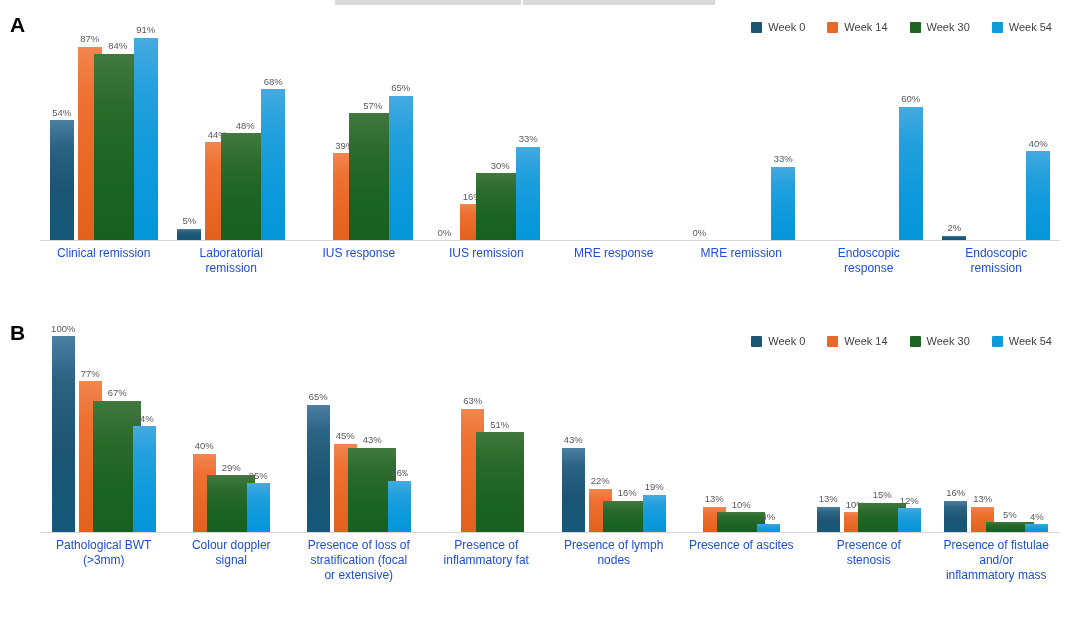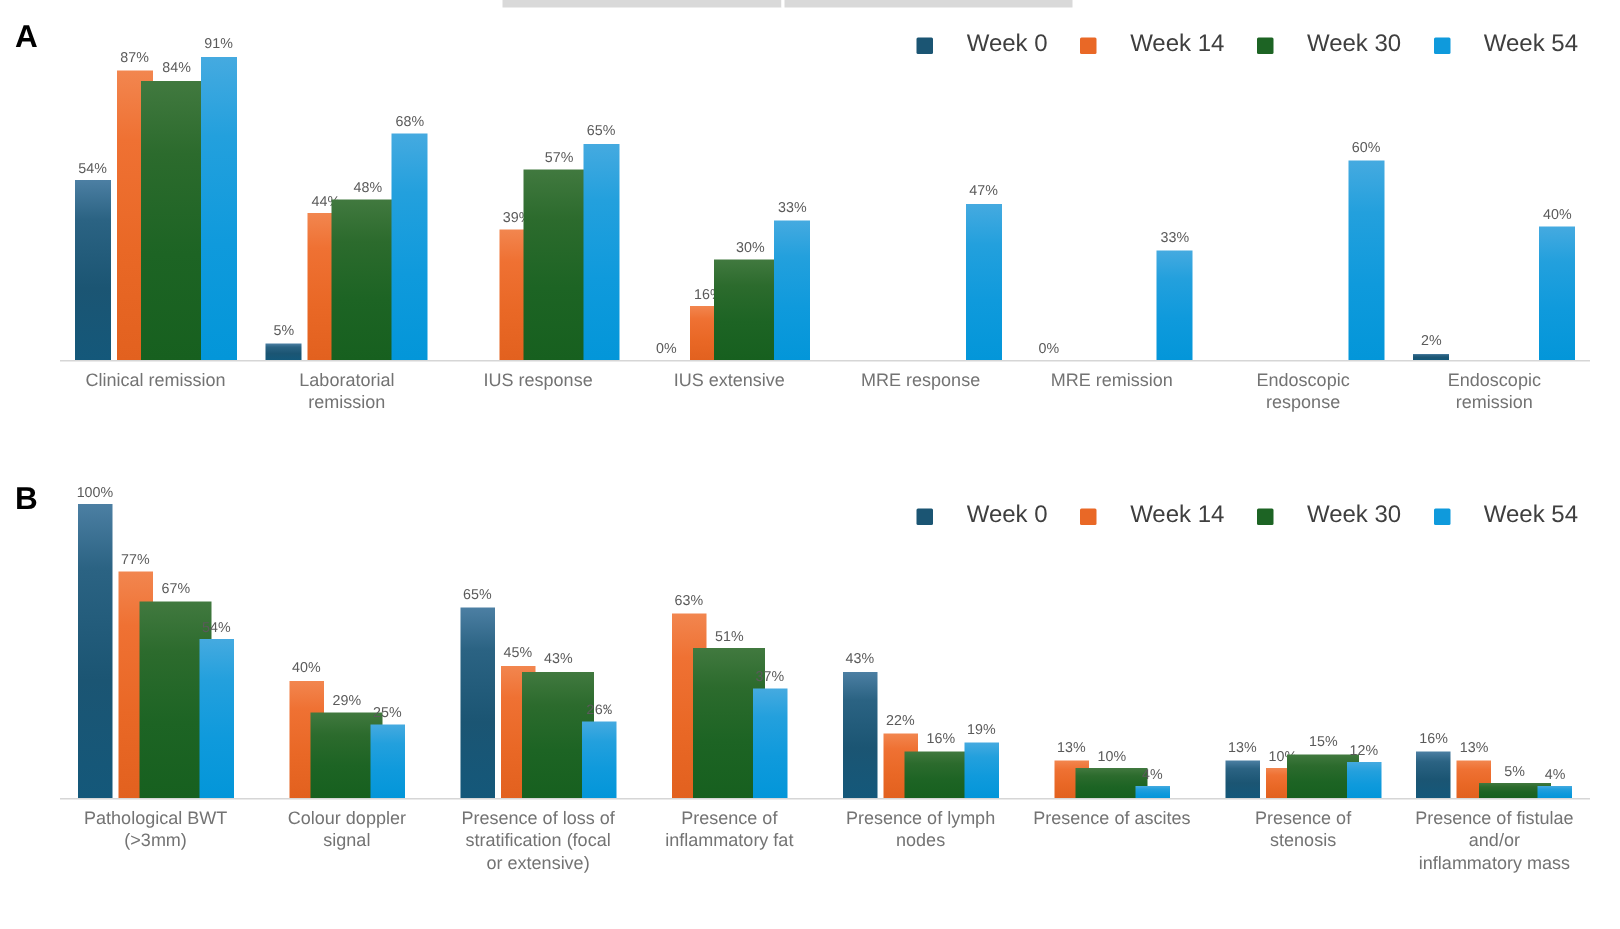--- a/index.html
+++ b/index.html
@@ -61,22 +61,22 @@
     display: flex;
     align-items: center;
     gap: 22px;
   }
   #panel-a .legend { top: 21px; }
   #panel-b .legend { top: 27px; }
 
   .legend-item {
     display: flex;
     align-items: center;
-    gap: 22px;
-    font-size: 16px;
+    gap: 6px;
+    font-size: 11px;
     color: #3f3f3f;
     white-space: nowrap;
   }
   .legend-swatch {
     width: 11px;
     height: 11px;
     flex: 0 0 auto;
     border-radius: 1px;
   }
 
@@ -154,21 +154,21 @@
     display: flex;
   }
   #panel-a .cats { top: 246px; }
   #panel-b .cats { top: 230px; }
 
   .cat {
     flex: 1 1 0;
     text-align: center;
     font-size: 12px;
     line-height: 15px;
-    color: #737373;
+    color: #1d4ed8;
     padding: 0 2px;
     box-sizing: border-box;
   }
 </style>
 </head>
 <body>
 
 <div id="top-strip">
   <div class="seg a"></div>
   <div class="seg gap"></div>
@@ -280,25 +280,20 @@
           <div class="bar-slot">
             <div class="bar w54" title="IUS remission — Week 54: 42%" style="height: 42%;">
               <span class="bar-label">33%</span>
             </div>
           </div>
         </div>
         <div class="group">
           <div class="bar-slot"></div>
           <div class="bar-slot"></div>
           <div class="bar-slot"></div>
-          <div class="bar-slot">
-            <div class="bar w54" title="MRE response — Week 54: 47%" style="height: 47%;">
-              <span class="bar-label">47%</span>
-            </div>
-          </div>
         </div>
         <div class="group">
           <div class="bar-slot">
             <div class="bar empty" style="height: 0px;">
               <span class="bar-label">0%</span>
             </div>
           </div>
           <div class="bar-slot"></div>
           <div class="bar-slot"></div>
           <div class="bar-slot">
@@ -339,21 +334,21 @@
         <div>Clinical remission</div>
       </div>
       <div class="cat">
         <div>Laboratorial</div>
         <div>remission</div>
       </div>
       <div class="cat">
         <div>IUS response</div>
       </div>
       <div class="cat">
-        <div>IUS extensive</div>
+        <div>IUS remission</div>
       </div>
       <div class="cat">
         <div>MRE response</div>
       </div>
       <div class="cat">
         <div>MRE remission</div>
       </div>
       <div class="cat">
         <div>Endoscopic</div>
         <div>response</div>
@@ -452,25 +447,20 @@
         </div>
         <div class="group">
           <div class="bar-slot">
             <div class="bar w14" title="Presence of inflammatory fat — Week 14: 63%" style="height: 63%;">
               <span class="bar-label">63%</span>
             </div>
           </div>
           <div class="bar-slot">
             <div class="bar w30" title="Presence of inflammatory fat — Week 30: 51%" style="height: 51%;">
               <span class="bar-label">51%</span>
-            </div>
-          </div>
-          <div class="bar-slot">
-            <div class="bar w54" title="Presence of inflammatory fat — Week 54: 37%" style="height: 37%;">
-              <span class="bar-label">37%</span>
             </div>
           </div>
         </div>
         <div class="group">
           <div class="bar-slot">
             <div class="bar w0" title="Presence of lymph nodes — Week 0: 43%" style="height: 43%;">
               <span class="bar-label">43%</span>
             </div>
           </div>
           <div class="bar-slot">

